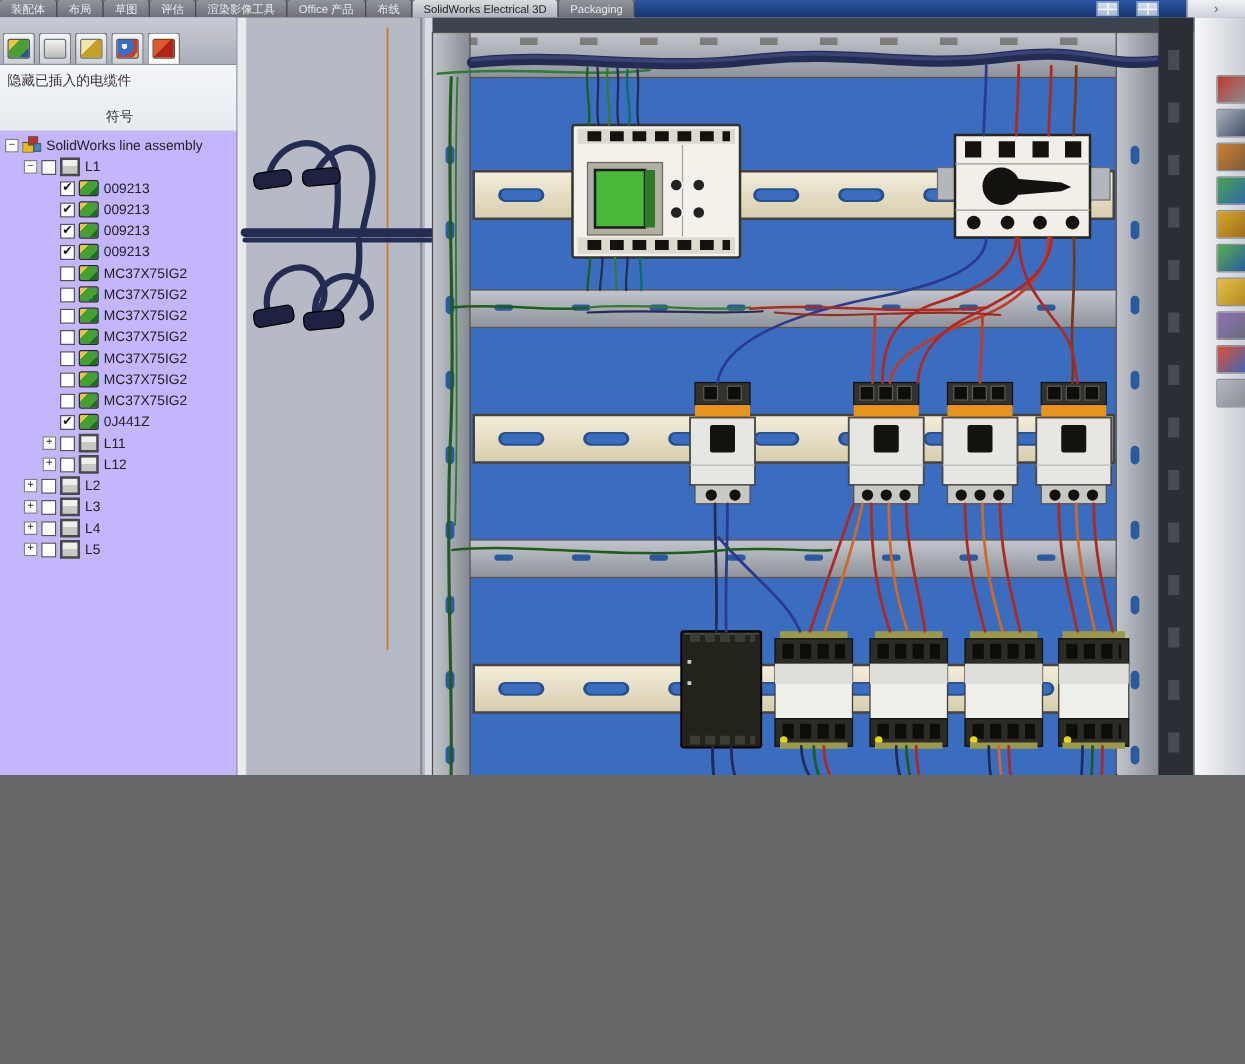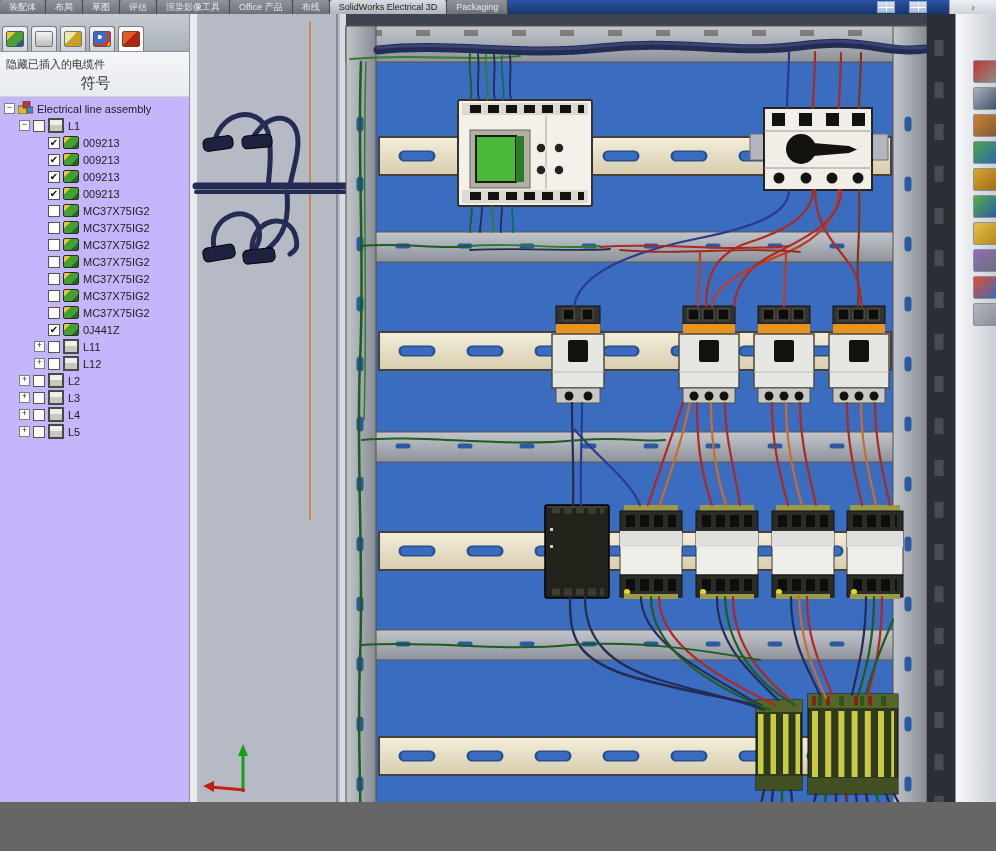--- a/index.html
+++ b/index.html
@@ -1,16 +1,16 @@
 <!DOCTYPE html>
 <html style="--c-backplane-blue: #3a6dbf; --c-frame-grey: #9aa2ac; --c-din-rail-beige: #eae2c8; --c-wire-navy: #252c54; --c-wire-red: #b02820; --c-wire-orange: #d06a28; --c-wire-green: #1f5c20; --c-wire-brown: #7a3818; --c-device-white: #f0efe9; --c-breaker-orange: #e8931c; --c-terminal-yellow: #caca42; --c-lcd-green: #4ab838;"><head>
 <meta charset="utf-8">
 <style>
   html,body{margin:0;padding:0;background:#666;}
-  .app{position:relative;width:996px;height:802px;overflow:hidden;background:#cfd3da;
+  .app{position:relative;width:996px;height:620px;overflow:hidden;background:#cfd3da;
        font-family:"Liberation Sans",sans-serif;-webkit-font-smoothing:antialiased;}
   
   .cmdbar{position:absolute;left:0;top:0;width:996px;height:14px;display:flex;align-items:stretch;
           background:linear-gradient(#6a6f75,#54585d);}
   .tabs{display:flex;align-items:stretch;}
   .tab{font-size:9px;line-height:14px;padding:0 9px;color:#e8eaec;white-space:nowrap;
        background:linear-gradient(#8f959c,#6c7177);border-right:1px solid #45484c;border-radius:3px 3px 0 0;}
   .tab.active{background:linear-gradient(#d9dde2,#aeb4bb);color:#222;}
   .cmdbar-blue{flex:1;background:linear-gradient(#2d54a4,#17356e);display:flex;align-items:center;
                justify-content:flex-end;gap:14px;padding-right:22px;}
@@ -29,21 +29,21 @@
         background:linear-gradient(#f2f4f7,#ccd1d8);display:flex;align-items:center;justify-content:center;}
   .ptab.active{background:#fdfdfd;}
   .ptab i{display:block;width:16px;height:14px;border-radius:2px;}
   .pi-1{background:linear-gradient(135deg,#e8c838 30%,#4aa034 30% 75%,#2a5a8c 75%);border:1px solid #555;}
   .pi-2{background:linear-gradient(#f4f4f2,#b9bdb9);border:1px solid #777;}
   .pi-3{background:linear-gradient(135deg,#f0e6b0 40%,#caa024 40%);border:1px solid #776;}
   .pi-4{background:radial-gradient(circle at 35% 35%,#f0f0f0 15%,#3a6ec4 15% 55%,#cc3a2a 55% 80%,#e8c020 80%);border:1px solid #555;}
   .pi-5{background:linear-gradient(135deg,#e05a28 45%,#b02418 45%);border:1px solid #742;}
   .phead{padding:5px 4px 3px 6px;background:linear-gradient(#f4f6f9,#e7eaef);border-bottom:1px solid #cfd3da;}
   .phead .l1{font-size:11px;color:#333;}
-  .phead .l2{font-size:15px;color:#333;text-align:center;margin-top:2px;}
+  .phead .l2{font-size:11px;color:#333;text-align:center;margin-top:14px;}
   .tree{padding-top:3px;font-size:11px;color:#222;}
   .tree-row{display:flex;align-items:center;height:17px;white-space:nowrap;}
   .exp{width:9px;height:9px;border:1px solid #7a7f88;background:#fff;font-size:9px;line-height:7px;
        text-align:center;color:#333;margin-right:3px;flex:none;}
   .exp-sp{width:14px;flex:none;}
   .cb{width:10px;height:10px;border:1px solid #555;background:#fff;margin-right:3px;flex:none;
       font-size:10px;line-height:9px;text-align:center;color:#111;}
   .ti{margin-right:4px;flex:none;}
   .icon-part{width:14px;height:11px;background:linear-gradient(135deg,#e8c838 26%,#44a030 26% 72%,#1e6e1e 72%);
              border:1px solid #2a2a2a;border-radius:2px;}
@@ -106,21 +106,21 @@
       <div class="l2">符号</div>
     </div>
     <div class="tree">
         <div class="tree-row" style="padding-left: 4px;">
           <span class="exp">−</span>
           <span class="ti"><svg width="15" height="13">
               <rect x="0" y="5" width="9" height="8" fill="#e8b820" stroke="#555"></rect>
               <rect x="5" y="0" width="7" height="7" fill="#c03028" stroke="#555"></rect>
               <rect x="9" y="6" width="6" height="6" fill="#3a8ac4" stroke="#555"></rect>
             </svg></span>
-          <span class="lbl">Electrical line assembly</span>
+          <span class="lbl">SolidWorks line assembly</span>
         </div>
         <div class="tree-row" style="padding-left: 19px;">
           <span class="exp">−</span>
           <span class="cb"></span>
           <span class="ti icon-location"></span>
           <span class="lbl">L1</span>
         </div>
         <div class="tree-row" style="padding-left: 34px;">
           <span class="exp-sp"></span>
           <span class="cb">✔</span>

